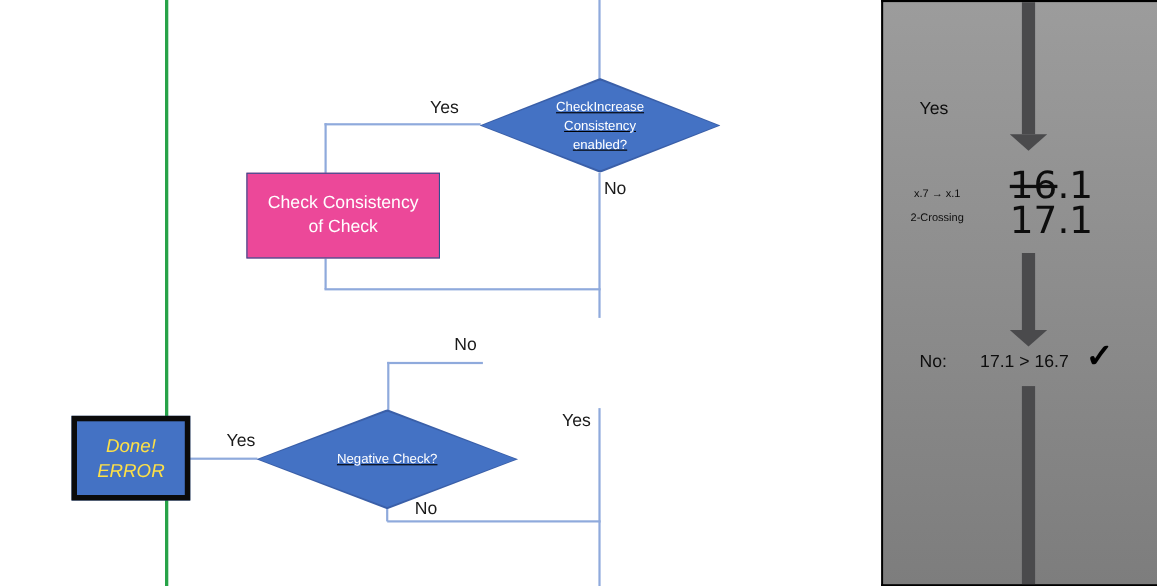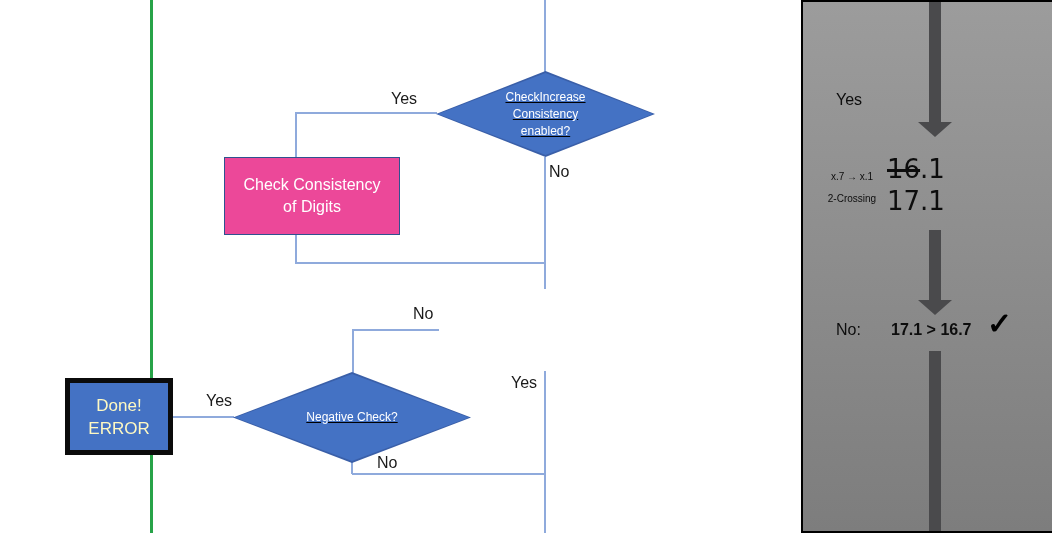--- a/index.html
+++ b/index.html
@@ -17,37 +17,37 @@
   .diamond-fill { position:absolute; inset:2px; clip-path:polygon(50% 0,100% 50%,50% 100%,0 50%); background:#4472c4;
                   display:flex; flex-direction:column; align-items:center; justify-content:center;text-decoration:underline; }
   .diamond-fill div { color:#fff; font-size:12px; line-height:17px; text-align:center; }
 
   .process-rect { position:absolute; left:224px; top:157px; width:176px; height:78px;
                   background:#ec4899; border:1px solid #2f528f; display:flex; flex-direction:column;
                   align-items:center; justify-content:center; color:#fff; font-size:16px; line-height:22px; }
 
   .done-box { position:absolute; left:65px; top:378px; width:108px; height:77px; background:#4472c4;
               border:5px solid #0b0b0b; display:flex; flex-direction:column; align-items:center;
-              justify-content:center; color:#fef9c3; font-size:17px; line-height:23px; z-index:3; }
+              justify-content:center; color:#fde047; font-size:17px; line-height:23px; z-index:3;font-style:italic; }
 
   .edge-label { position:absolute; color:#1a1a1a; font-size:16px; z-index:2; }
 
   
   .side-panel { position:absolute; left:801px; top:0; width:251px; height:533px;
                 background:linear-gradient(#9c9c9c,#7d7d7d);
                 border-left:2px solid #000; border-top:2px solid #000; border-bottom:2px solid #000; }
   .arrow-shaft { position:absolute; left:126px; width:12px; background:#4a4a4c; }
   .arrow-head  { position:absolute; left:115px; width:0; height:0;
                  border-left:17px solid transparent; border-right:17px solid transparent;
                  border-top:15px solid #4a4a4c; }
   .panel-text { position:absolute; color:#0d0d0d; font-size:16px; }
   .rule-block { position:absolute; left:2px; top:164px; width:94px; text-align:center;
                 color:#0d0d0d; font-size:10px; line-height:22px; }
-  .big-numbers { position:absolute; left:84px; top:151px; color:#0d0d0d;
-                 font-family:"DejaVu Sans", sans-serif; font-size:26px; line-height:32px; }
+  .big-numbers { position:absolute; left:115px; top:151px; color:#0d0d0d;
+                 font-family:"DejaVu Sans", sans-serif; font-size:34px; line-height:32px; }
   .struck { text-decoration:line-through; text-decoration-thickness:3px; }
   .check-mark { position:absolute; left:184px; top:304px; color:#000; font-size:30px; font-weight:bold; }
 </style>
 </head>
 <body>
 
 <div class="canvas">
 
   <div class="green-line"></div>
 
@@ -67,21 +67,21 @@
   <div class="diamond" style="left:436px; top:71px; width:219px; height:86px;">
     <div class="diamond-fill">
       <div>CheckIncrease</div>
       <div>Consistency</div>
       <div>enabled?</div>
     </div>
   </div>
 
   <div class="process-rect">
     <div>Check Consistency</div>
-    <div>of Digits</div>
+    <div>of Check</div>
   </div>
 
 
   <div class="diamond" style="left:233px; top:372px; width:238px; height:91px;">
     <div class="diamond-fill">
       <div>Negative Check?</div>
     </div>
   </div>
 
   <div class="done-box">
@@ -110,20 +110,20 @@
 
     <div class="big-numbers">
       <div><span class="struck">16</span><span>.1</span></div>
       <div>17.1</div>
     </div>
 
     <div class="arrow-shaft" style="top:228px; height:70px;"></div>
     <div class="arrow-head" style="top:298px;"></div>
 
     <div class="panel-text" style="left:33px; top:319px;text-align:right;">No:</div>
-    <div class="panel-text" style="left:88px; top:319px;font-weight:bold;">17.1 &gt; 16.7</div>
+    <div class="panel-text" style="left:88px; top:319px;">17.1 &gt; 16.7</div>
     <div class="check-mark">✓</div>
 
     <div class="arrow-shaft" style="top:349px; height:180px;"></div>
 
   </div>
 
 </div>
 
 </body></html>

